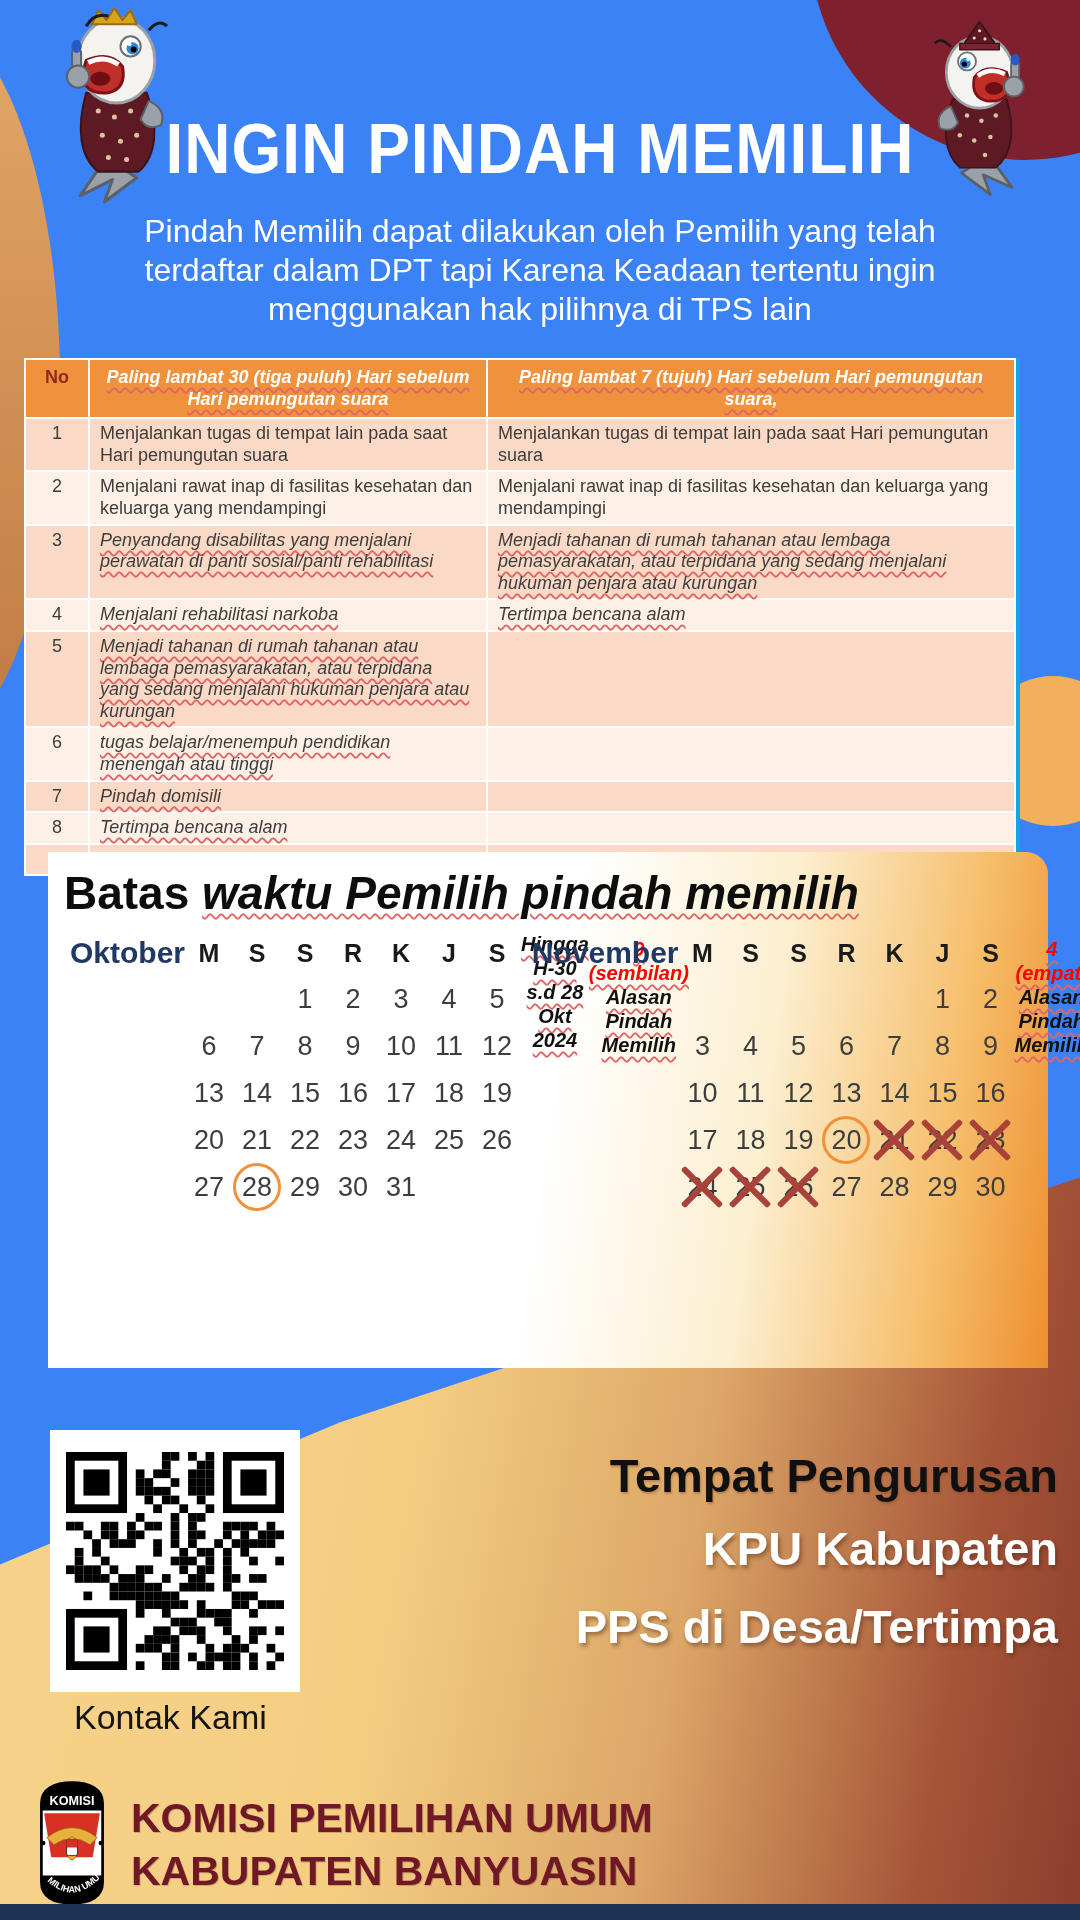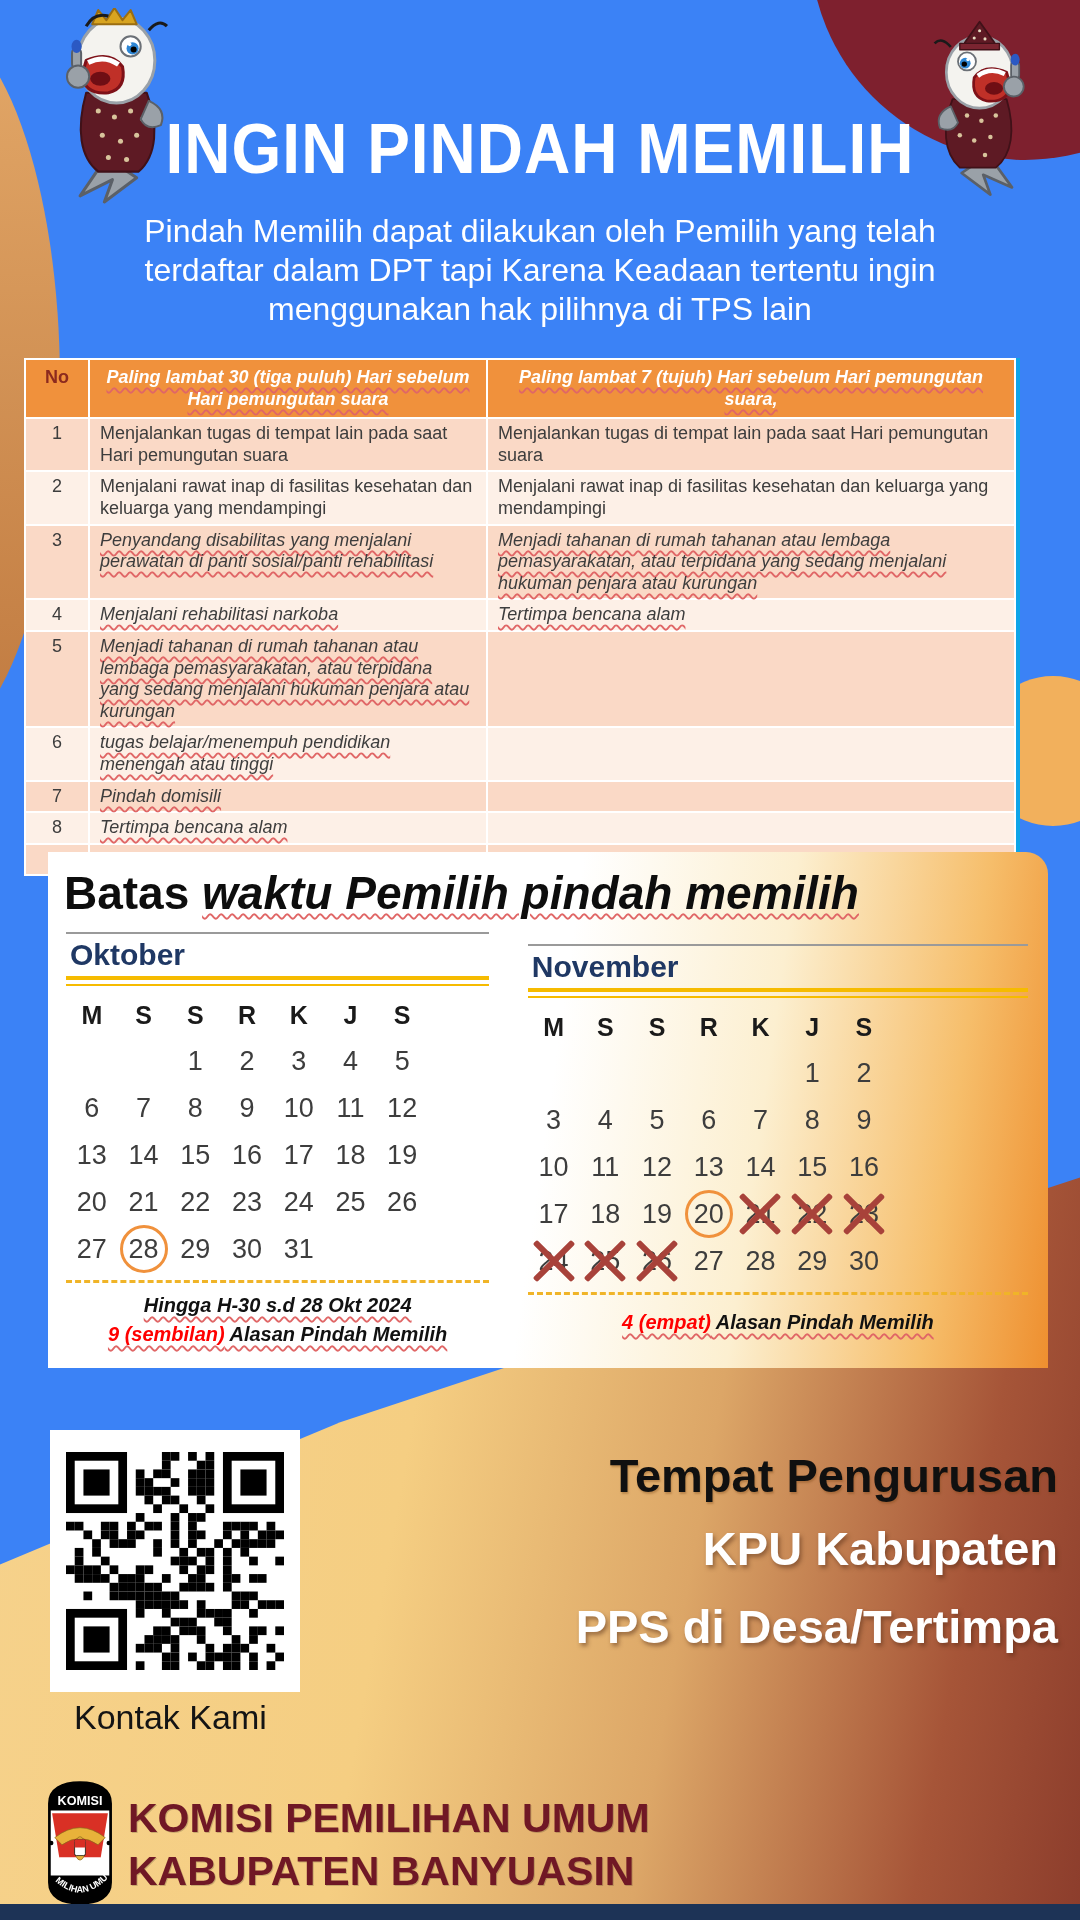--- a/index.html
+++ b/index.html
@@ -37,21 +37,21 @@
   .cell-no{text-align:center;color:#3d3d3d;width:42px;}
   .cell-reason{color:#3d3d3d;}
   .wavy{text-decoration-line:underline;text-decoration-style:wavy;
     text-decoration-color:#E06666;text-decoration-thickness:1.5px;text-underline-offset:4px;font-style:italic;}
   
   .panel{position:absolute;left:40px;top:852px;width:1000px;height:516px;z-index:2;
     background:linear-gradient(98deg,#FFFFFF 0%,#FFFFFF 50%,#FCEFD0 70%,#F6BE6B 88%,#EE8F2F 100%);
     border-radius:0 22px 0 0;margin-left:8px;}
   .panel-heading{font-size:46px;font-weight:800;color:#0d0d0d;padding:14px 0 2px 16px;}
   .cal-row{display:flex;justify-content:space-between;padding:10px 20px 0 18px;}
-  .cal{width:44%;display:flex;flex-direction:column;justify-content:center;}
+  .cal{width:44%;display:flex;flex-direction:row;}
   .cal.right{width:52%;}
   .cal-topline{border-top:2px solid #9a9a9a;}
   .month{font-size:30px;font-weight:800;color:#1F3864;margin:4px 0 4px 4px;}
   .gold-rule{height:4px;border-top:4px solid #F6BB00;border-bottom:2px solid #F6BB00;margin-bottom:8px;}
   .grid{display:grid;grid-template-columns:repeat(7,1fr);row-gap:3px;max-width:362px;}
   .day-head{font-weight:700;font-size:25px;color:#1a1a1a;height:42px;
     display:flex;align-items:center;justify-content:center;}
   .day-cell{height:44px;display:flex;align-items:center;justify-content:center;
     position:relative;font-size:27px;color:#3d3d3d;}
   .day-num{width:42px;height:42px;display:flex;align-items:center;justify-content:center;
@@ -66,21 +66,21 @@
   .caption-red{color:#FF0000;}
   
   .qr-panel{position:absolute;left:50px;top:1430px;width:250px;height:262px;background:#fff;z-index:3;
     display:flex;align-items:center;justify-content:center;}
   .kontak{position:absolute;left:74px;top:1698px;z-index:3;font-size:34px;color:#141414;}
   .tempat{position:absolute;right:22px;top:1448px;z-index:3;text-align:right;}
   .tempat-heading{font-size:47px;font-weight:800;color:#101010;margin-bottom:18px;
     text-shadow:1px 2px 2px rgba(120,70,20,.35);}
   .tempat-item{font-size:47px;font-weight:800;color:#fff;margin-bottom:23px;
     text-shadow:2px 3px 4px rgba(80,40,20,.5);}
-  .footer{position:absolute;left:44px;top:1780px;z-index:4;display:flex;align-items:center;gap:12px;}
+  .footer{position:absolute;left:36px;top:1780px;z-index:4;display:flex;align-items:center;gap:23px;}
   .footer-text{font-size:41px;font-weight:800;color:#701825;line-height:1.3;
     text-shadow:1px 1px 0 rgba(0,0,0,.18);}
 </style>
 </head>
 <body>
 
 <div class="poster">
 
   <div class="blob-left"></div>
   <div class="blob-topright"></div>

